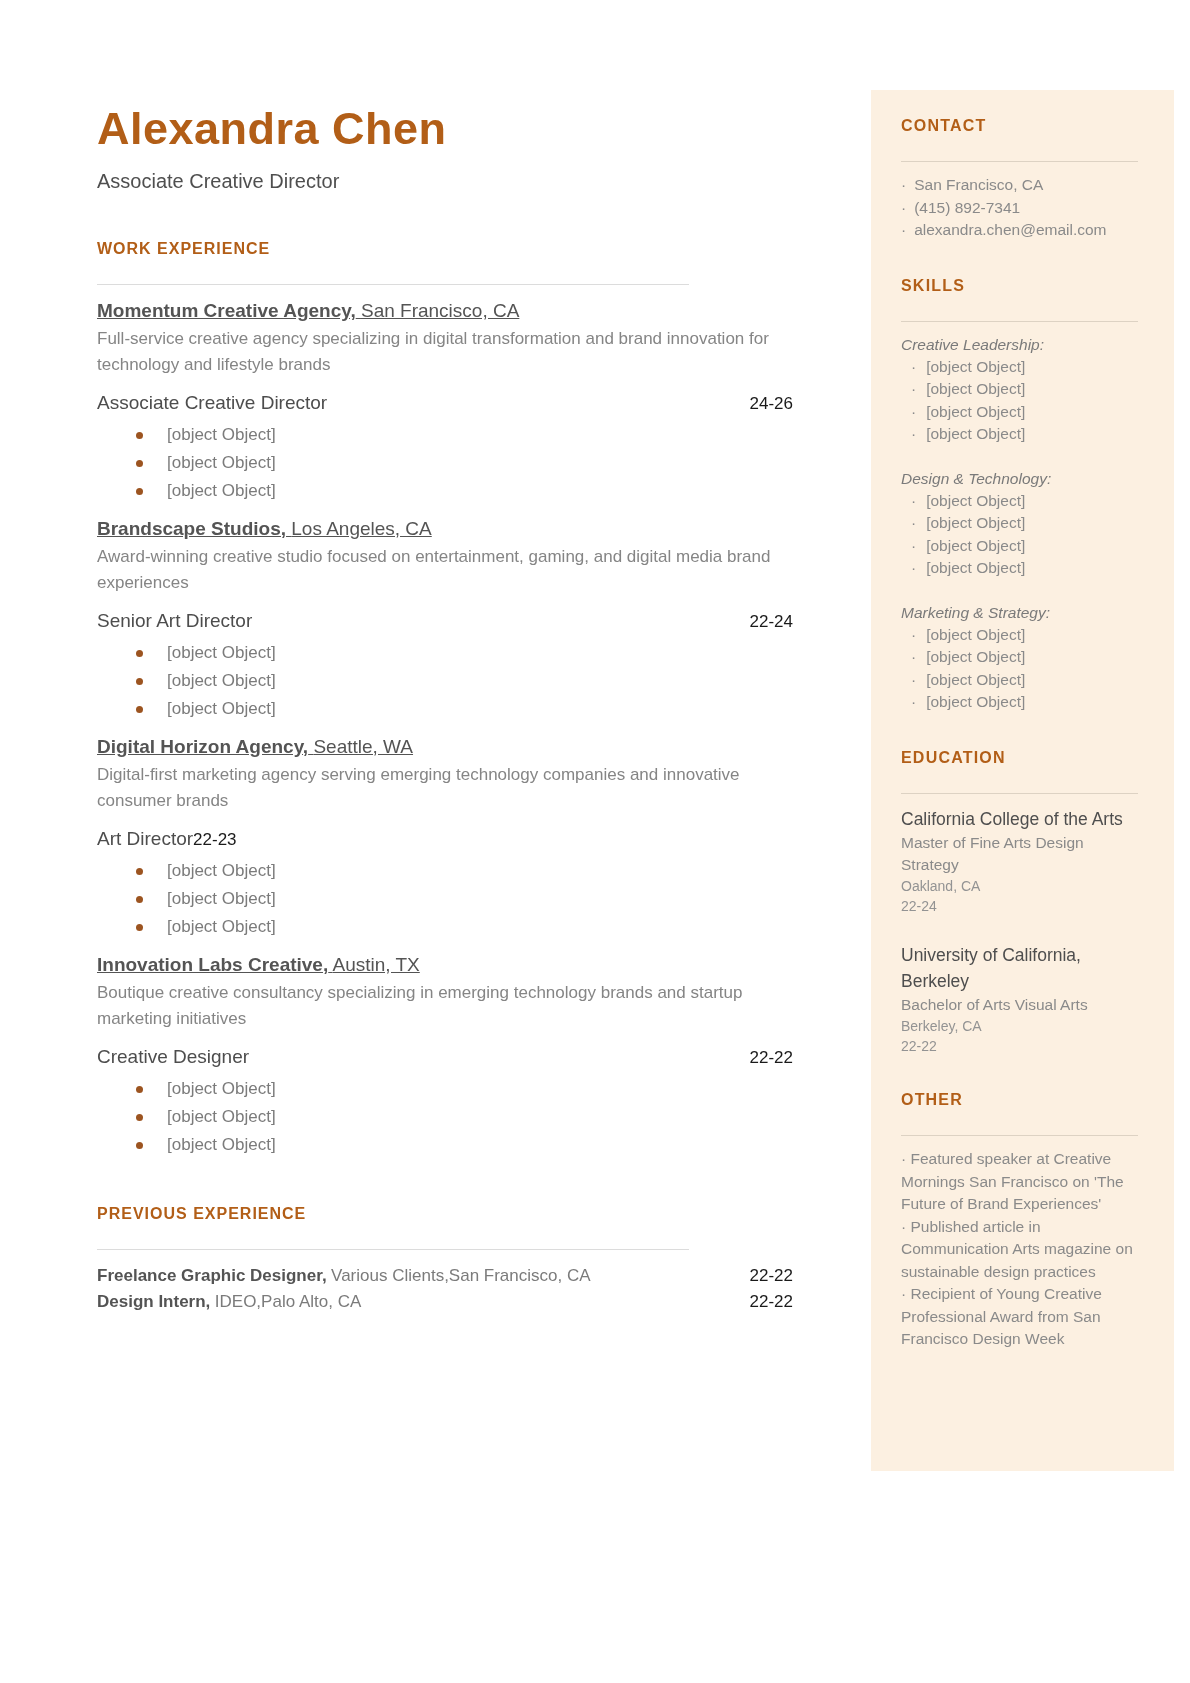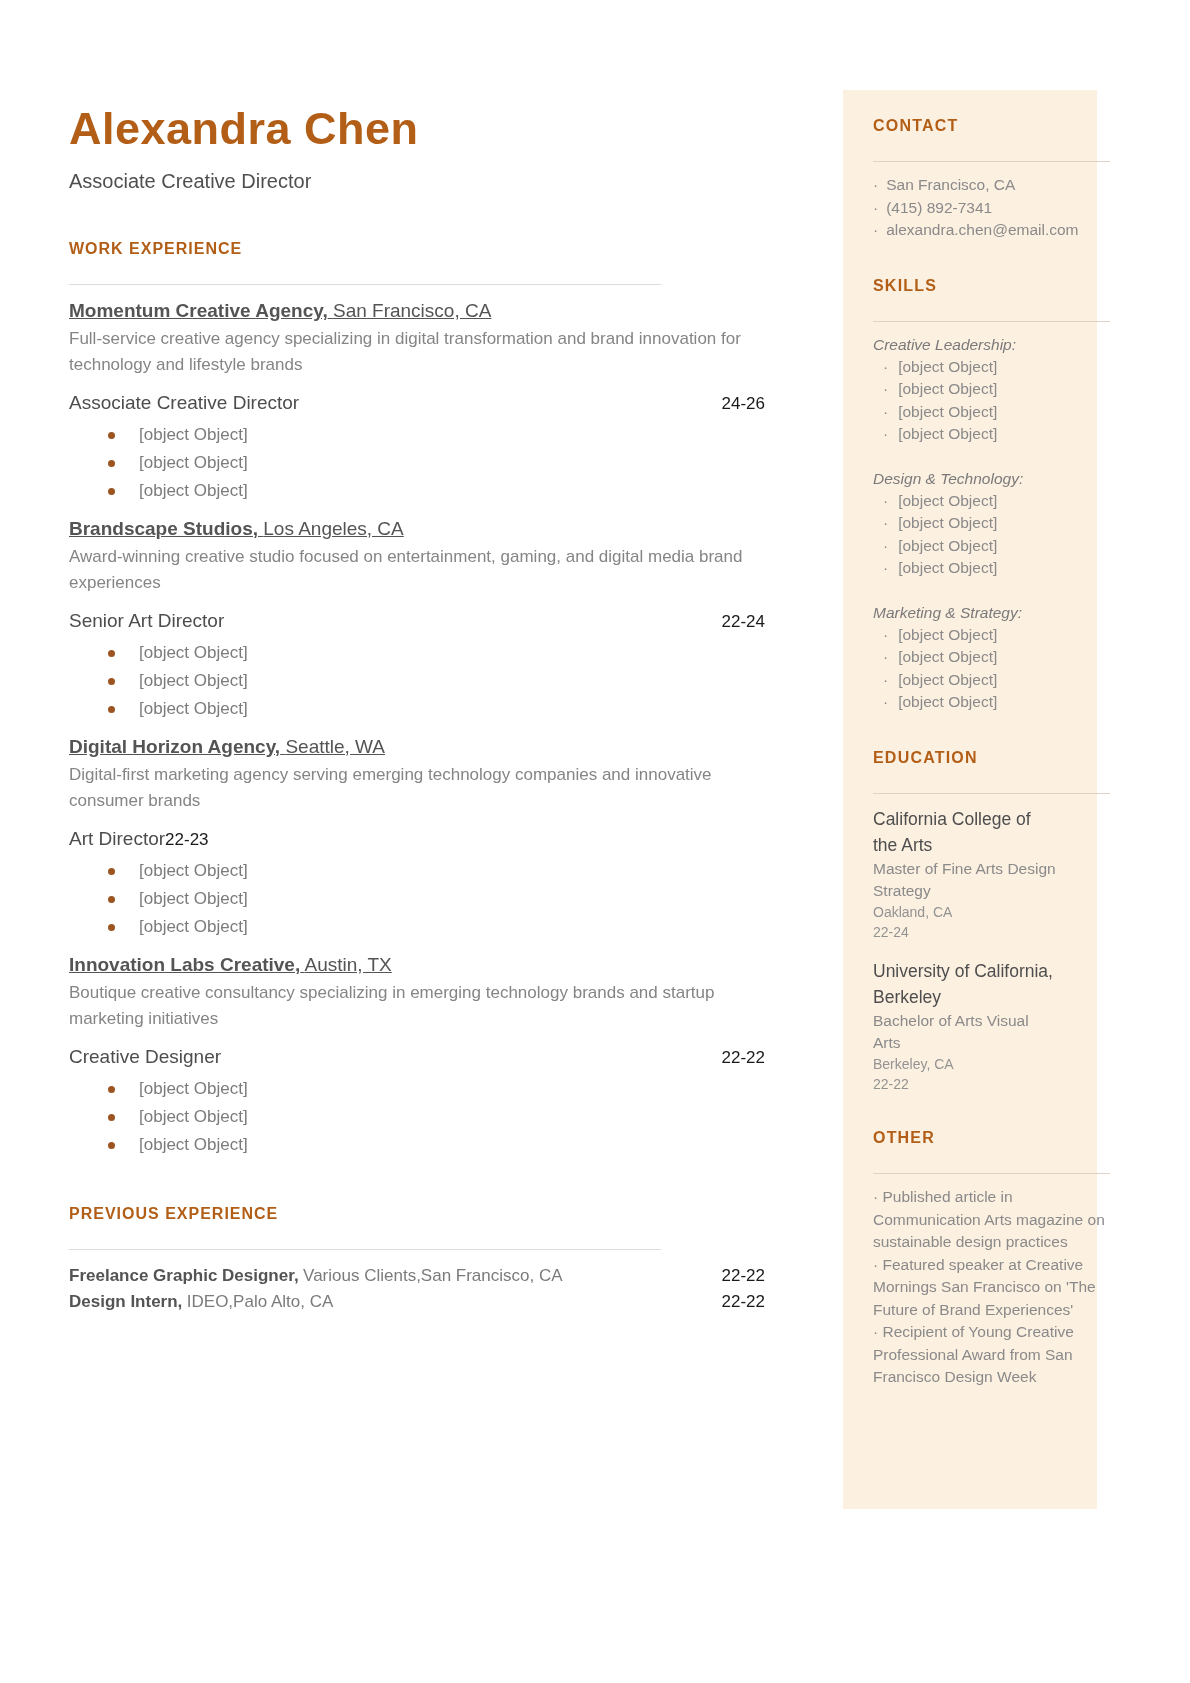--- a/index.html
+++ b/index.html
@@ -2,21 +2,21 @@
 <html style="--accent: #b25e17; --sidebar_bg: #fcf0e1; --bullet: #9c5420; --rule: #dcdcdc; --date: #1a1a1a; --body: #7b7b7b; --title: #4d4d4d;"><head>
 <meta charset="utf-8">
 <style>
   :root{
     --accent:#b25e17; --sidebar_bg:#fcf0e1; --bullet:#9c5420;
     --rule:#dcdcdc; --date:#1a1a1a; --body:#7b7b7b; --title:#4d4d4d;
   }
   *{box-sizing:border-box;}
   body{margin:0; width:1190px; height:1683px; background:#ffffff; overflow:hidden;
        font-family:"Liberation Sans", sans-serif; position:relative;}
-  .page{display:flex; width:1190px; height:1683px;}
+  .page{display:flex; width:1190px; height:1683px;padding-left:28px;}
   .main-col{width:700px; margin-left:69px; padding-top:104px;}
   
   .name{font-size:45px; font-weight:700; color:var(--accent); letter-spacing:.5px;
         margin:0 0 16px; line-height:1.1;}
   .subtitle{font-size:20px; color:#4f4f4f; margin:0 0 46px;}
   
   .sec-heading{font-size:16px; font-weight:700; color:var(--accent);
                letter-spacing:1px; margin:0 0 26px; line-height:1.2;}
   .rule{border-top:1px solid var(--rule); width:592px; height:0; margin:0 0 13px;}
   
@@ -37,36 +37,36 @@
   .role-bullets li::before{content:""; position:absolute; left:-31px; top:10px;
                    width:7px; height:7px; border-radius:50%; background:var(--bullet);}
   
   .prev-section{margin-top:46px;}
   .prev-row{display:flex; justify-content:space-between; align-items:baseline;
             width:696px; line-height:26px;}
   .prev-title{font-size:17px; font-weight:700; color:#545454;}
   .prev-detail{font-size:17px; color:var(--body);}
   .prev-dates{font-size:17px; color:var(--date);}
   
-  .sidebar{width:254px; margin-left:74px; margin-top:90px; background:var(--sidebar_bg);
+  .sidebar{width:303px; margin-left:74px; margin-top:90px; background:var(--sidebar_bg);
            padding:26px 40px 120px 30px; align-self:flex-start;}
   .sidebar .sec-heading{letter-spacing:1.2px;}
   .side-rule{border-top:1px solid #ddd2c3; width:237px; height:0; margin:0 0 12px;}
   .side-section{margin-top:34px;}
   .side-section.first{margin-top:0;}
   .contact-list{margin:0; padding:0; list-style:none;}
   .contact-list li{font-size:15.5px; color:#8a8a8a; line-height:22.5px;}
   .contact-list li::before{content:"·"; margin-right:8px; color:#8a8a8a;}
   .skill-group{margin-top:22px;}
   .skill-group.g0{margin-top:0;}
   .skill-label{font-size:15.5px; font-style:italic; color:#7a7a7a; line-height:22px;}
   .skill-list{margin:0; padding:0 0 0 10px; list-style:none;}
   .skill-list li{font-size:15.5px; color:#8a8a8a; line-height:22.5px;}
   .skill-list li::before{content:"·"; margin-right:10px; color:#8a8a8a;}
-  .school{margin-top:16px;}
+  .school{margin-top:26px;}
   .school.g0{margin-top:0;}
   .school-name{font-size:17.5px; color:#4e4e4e; line-height:26px;}
   .school-degree{font-size:15.5px; color:#8a8a8a; line-height:22px;}
   .school-loc,.school-dates{font-size:14px; color:#939393; line-height:20px;}
   .other-list{margin:0; padding:0; list-style:none;}
   .other-list li{font-size:15.5px; color:#8a8a8a; line-height:22.5px; width:237px;}
   .other-list li::before{content:"· "; color:#8a8a8a;}
 </style>
 </head>
 <body>
@@ -289,22 +289,22 @@
           <div class="school-dates">22-22</div>
         </div>
 
     </section>
 
     <section class="side-section">
       <h3 class="sec-heading">OTHER</h3>
       <div class="side-rule"></div>
       <ul class="other-list">
 
+          <li>Featured speaker at Creative Mornings San Francisco on 'The Future of Brand Experiences'</li>
+
           <li>Published article in Communication Arts magazine on sustainable design practices</li>
-
-          <li>Featured speaker at Creative Mornings San Francisco on 'The Future of Brand Experiences'</li>
 
           <li>Recipient of Young Creative Professional Award from San Francisco Design Week</li>
 
       </ul>
     </section>
   </aside>
 </div>
 
 </body></html>

